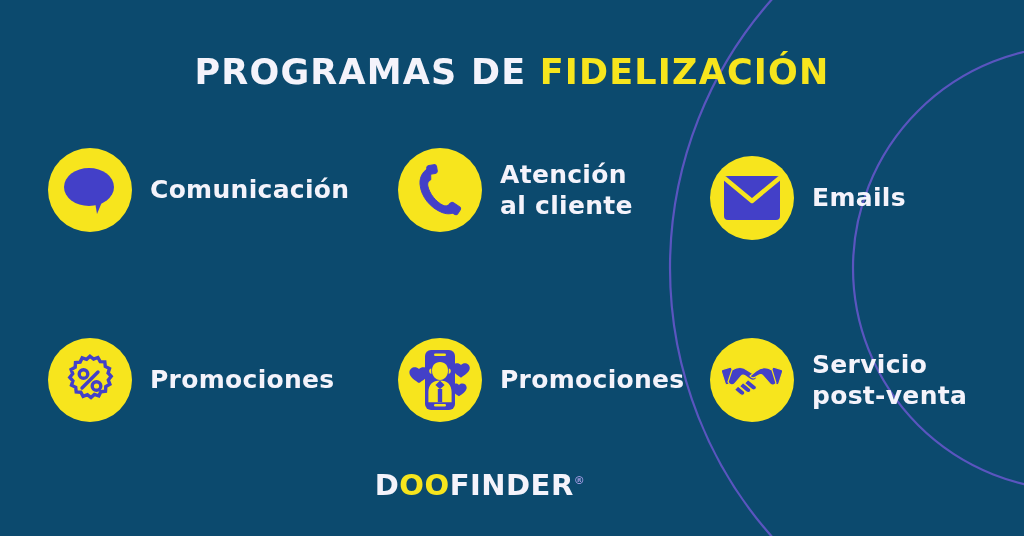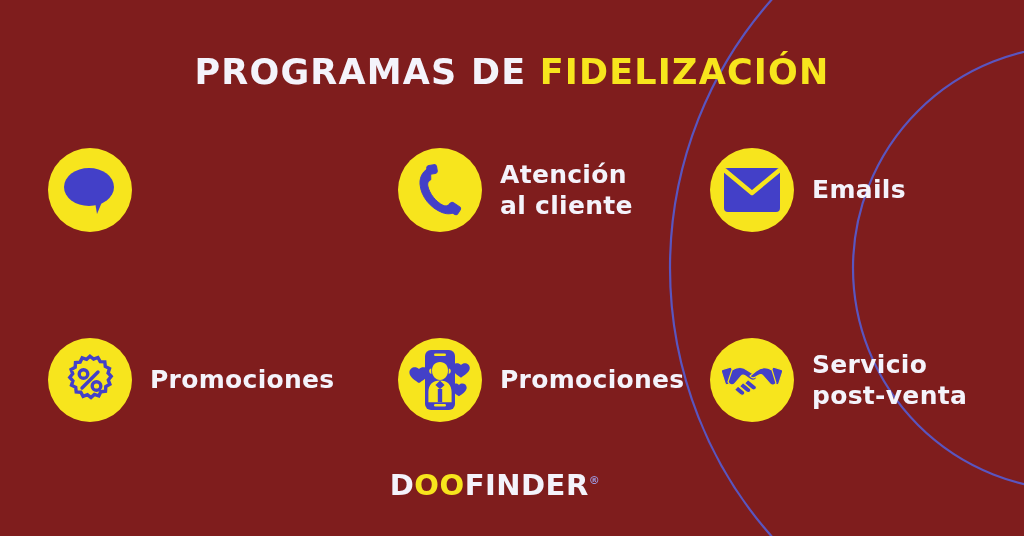--- a/index.html
+++ b/index.html
@@ -4,21 +4,21 @@
 <style>
   html, body {
     margin: 0;
     padding: 0;
     background: #2f2a8c;
   }
   #canvas {
     position: relative;
     width: 1024px;
     height: 536px;
-    background: #7f1d1d;
+    background: #0c4a6e;
     overflow: hidden;
     font-family: "DejaVu Sans", sans-serif;
   }
   #bg-arcs {
     position: absolute;
     left: 0; top: 0;
     width: 1024px;
     height: 536px;
     pointer-events: none;
   }
@@ -63,35 +63,34 @@
     font-weight: bold;
     font-size: 25px;
     line-height: 1.25;
     letter-spacing: 0.3px;
     white-space: pre-line;
   }
 
   
   #item-comunicacion   { left: 48px;  top: 148px; }
   #item-atencion       { left: 398px; top: 148px; justify-content: space-between; }
-  #item-emails         { left: 710px; top: 148px; }
+  #item-emails         { left: 710px; top: 156px; }
   
   #item-promociones    { left: 48px;  top: 338px; }
   #item-influencers    { left: 398px; top: 338px; }
   #item-postventa      { left: 710px; top: 338px; }
 
   
   #logo {
     position: absolute;
     left: 0;
     top: 468px;
     width: 960px;
     text-align: center;
     white-space: nowrap;
-    margin-left: 15px;
   }
   #logo .logotype {
     display: inline-block;
     position: relative;
     font-family: "DejaVu Sans", sans-serif;
     font-weight: bold;
     font-size: 29px;
     letter-spacing: 0.5px;
     color: #f4f3fb;
   }
@@ -119,20 +118,21 @@
 
   <div class="item" id="item-comunicacion">
     <div class="badge">
       <span>
         <svg width="58" height="52" viewBox="0 0 58 52" xmlns="http://www.w3.org/2000/svg">
           <ellipse cx="28" cy="23" rx="25" ry="19" fill="#4340c8"></ellipse>
           <path d="M34 38 L36 50 L41 38 Z" fill="#4340c8"></path>
         </svg>
       </span>
     </div>
+    <div class="label">Comunicación</div>
   </div>
 
   <div class="item" id="item-atencion">
     <div class="badge">
       <span>
         <svg width="52" height="52" viewBox="0 0 52 52" xmlns="http://www.w3.org/2000/svg">
           <g fill="#4340c8" stroke="#4340c8" stroke-width="1">
             <path d="M16.5 3.5 c-6.5 2 -11 8.5 -10.5 16.5 c0.8 12.5 10.5 24 22 28.5 c6.5 2.5 12.5 1.5 15.5 -3.5
                      l-7.5 -5.5 c-2 2.5 -4.5 3 -7 1.8 c-7 -3.4 -13.5 -11.5 -15.2 -19.3 c-0.6 -2.8 0.4 -5 3 -6.3 Z"></path>
             <rect x="13" y="1" width="10" height="9" rx="2.6" transform="rotate(-9 18 5.5)"></rect>

